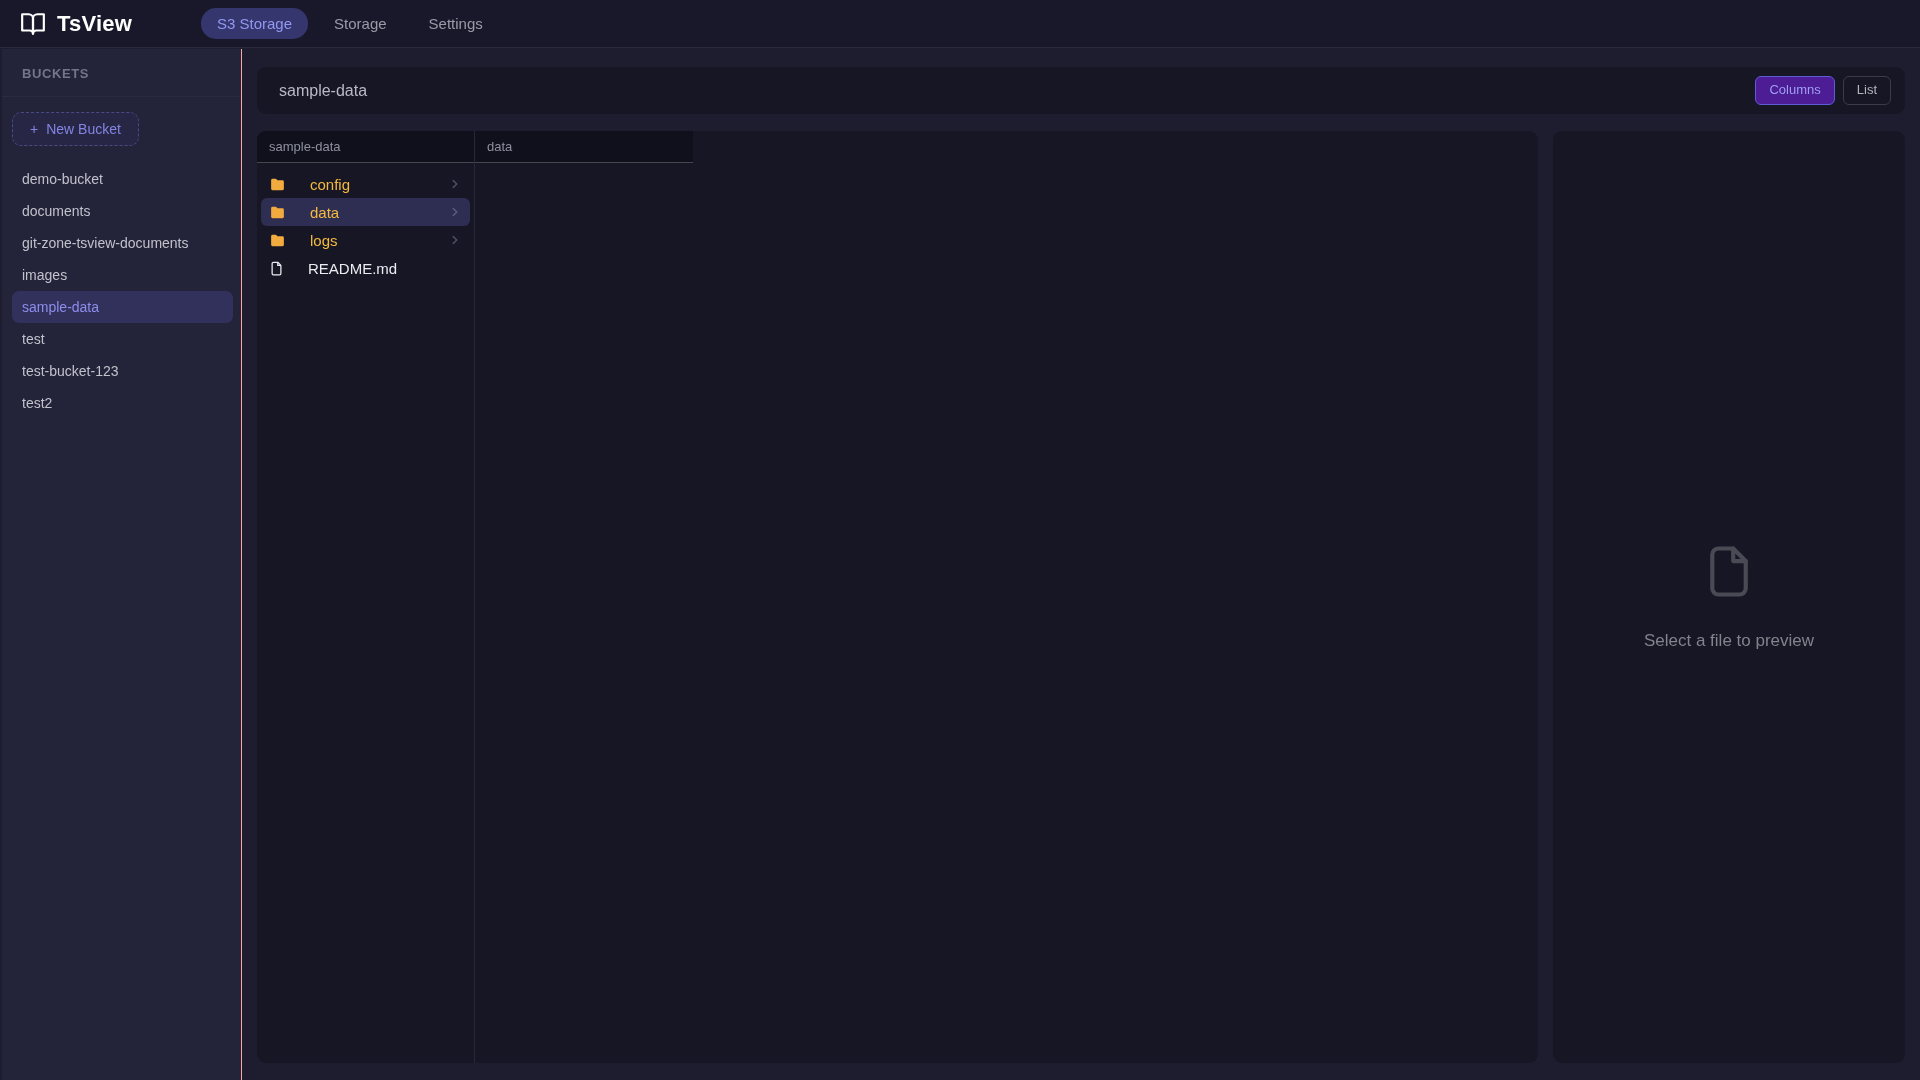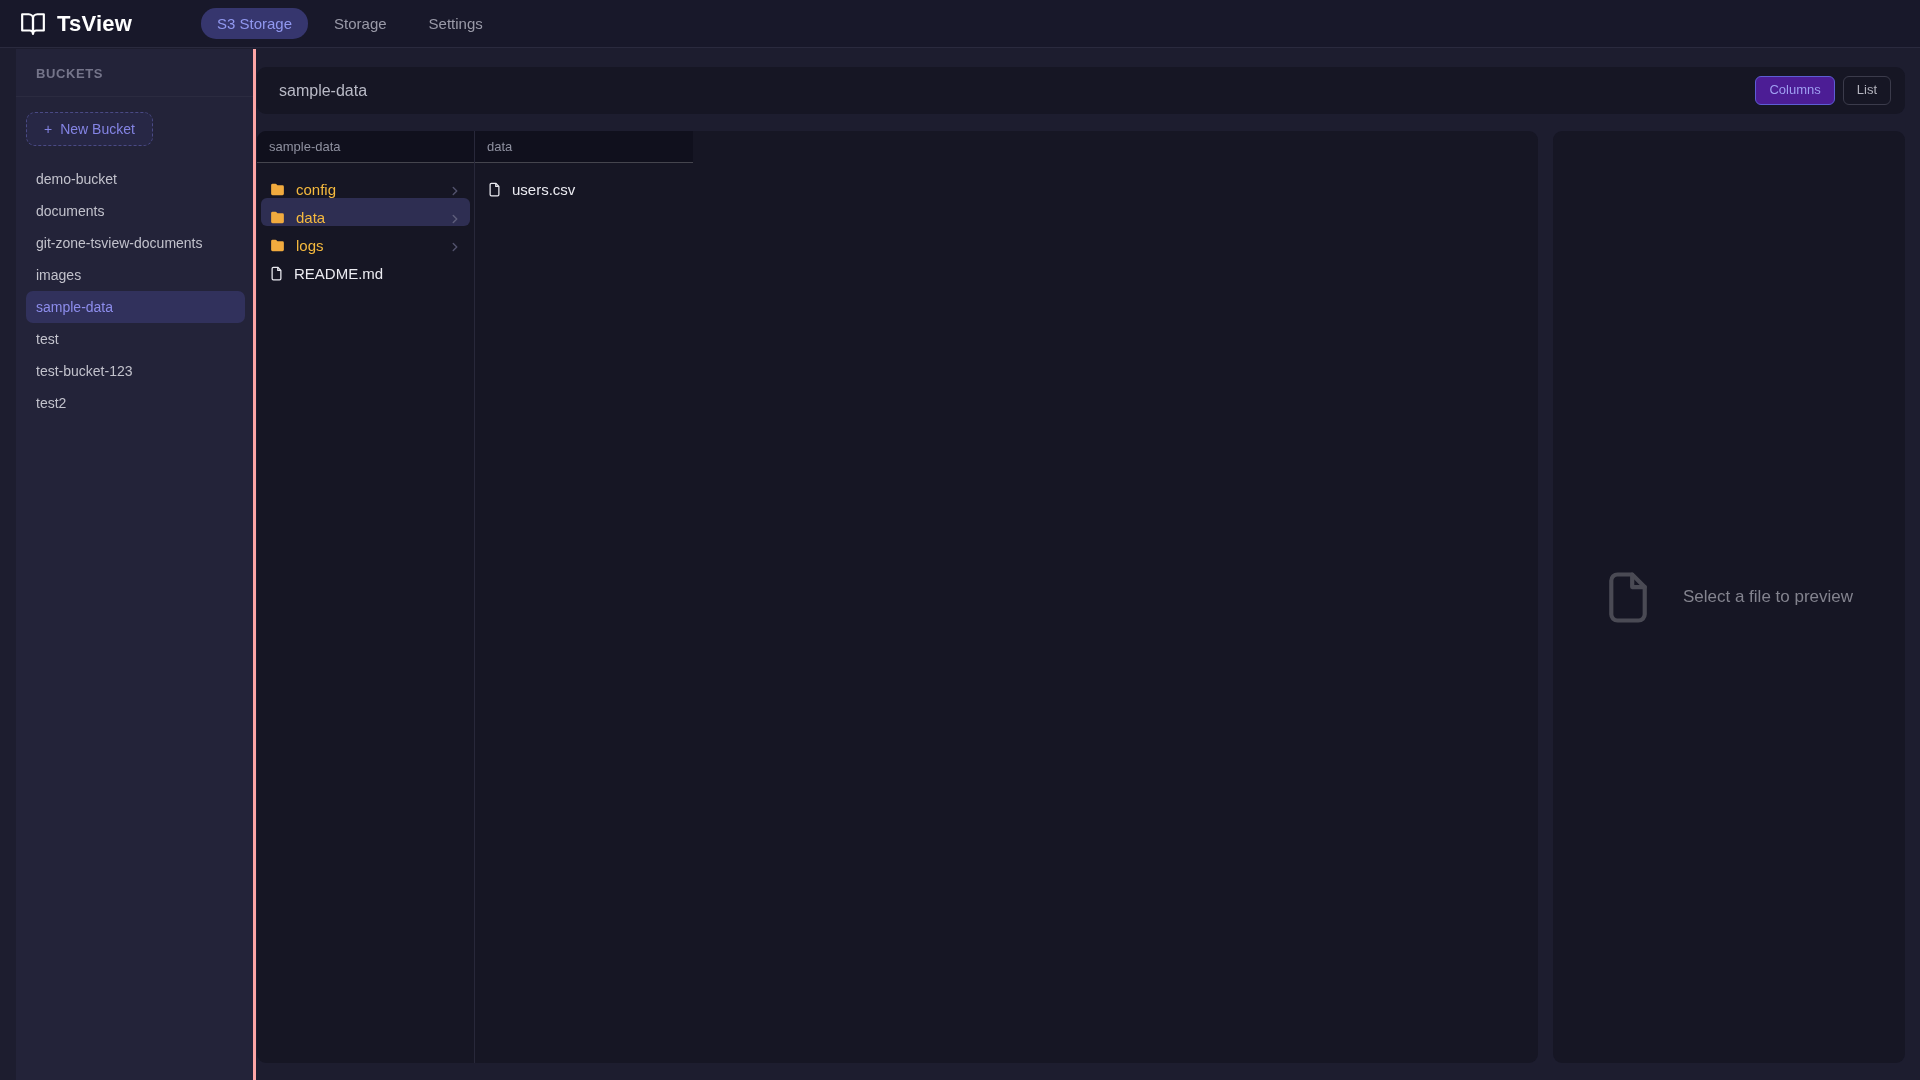--- a/index.html
+++ b/index.html
@@ -26,23 +26,23 @@
   .tabs { display: flex; gap: 10px; margin-left: 36px; }
   .tab {
     background: transparent; border: none; cursor: pointer;
     color: #9a9aa8; font-size: 15px; font-family: inherit;
     padding: 8px 16px; border-radius: 15px; line-height: 1;
   }
   .tab.active { background: #36366e; color: #9198f0; }
 
   
   .sidebar {
-    position: absolute; top: 49px; left: 16px; bottom: 0; width: 240px;
+    position: absolute; top: 49px; left: 2px; bottom: 0; width: 240px;
     background: #232339;
-    border-right: 3px solid #fca5a5;
+    border-right: 1px solid #fca5a5;
   }
   .section-title {
     padding: 17px 20px 15px;
     font-size: 13px; font-weight: bold; letter-spacing: .6px;
     color: #75758a;
     border-bottom: 1px solid #2b2b40;
   }
   .new-bucket {
     margin: 15px 0 0 10px;
     display: flex; align-items: center; gap: 8px;
@@ -87,34 +87,34 @@
   .col.bordered { border-right: 1px solid #28283a; }
   .col-header {
     height: 32px; line-height: 31px;
     background: #10101d;
     border-bottom: 1px solid #45454e;
     padding: 0 12px;
     font-size: 13px; color: #8f91a0;
   }
   .col-items { padding: 7px 4px; }
   .row {
-    height: 28px; display: flex; align-items: flex-end; gap: 10px;
+    height: 28px; display: flex; align-items: center; gap: 24px;
     padding: 0 8px; border-radius: 6px; cursor: pointer; font-size: 15px;
   }
   .row.selected { background: #2e2e52; }
   .row.folder .label { color: #f6ba3e; }
   .row.file .label { color: #ebebf1; }
   .row .icon { display: flex; align-items: center; }
   .chevron { margin-left: auto; display: flex; align-items: center; }
 
   
   .preview {
     position: absolute; left: 1553px; top: 131px; width: 352px; height: 932px;
     background: #161624; border-radius: 9px;
-    display: flex; flex-direction: row; align-items: center; justify-content: center;
+    display: flex; flex-direction: column; align-items: center; justify-content: center;
     gap: 32px;
   }
   .preview-text { font-size: 17px; color: #83838e; }
 </style>
 </head>
 <body>
 
 <header class="topbar">
   <div class="logo">
     <span style="display:flex">
@@ -214,33 +214,20 @@
           </svg>
         </span>
         <span class="label">README.md</span>
       </div>
 
     </div>
   </div>
 
   <div class="col">
     <div class="col-header">data</div>
-    <div class="col-items">
-
-      <div class="row file">
-        <span class="icon">
-          <svg width="15" height="17" viewBox="0 0 24 24" fill="none" stroke="#ebebf1" stroke-width="2" stroke-linejoin="round">
-            <path d="M14 2H7a2 2 0 0 0-2 2v16a2 2 0 0 0 2 2h10a2 2 0 0 0 2-2V7z"></path>
-            <path d="M14 2v5h5"></path>
-          </svg>
-        </span>
-        <span class="label">users.csv</span>
-      </div>
-
-    </div>
   </div>
 
 </section>
 
 <section class="preview">
   <span style="display:flex">
     <svg width="46" height="55" viewBox="0 0 22 26" fill="none" stroke="#4a4a54" stroke-width="2" stroke-linecap="round" stroke-linejoin="round">
       <path d="M13 2H6a3 3 0 0 0-3 3v16a3 3 0 0 0 3 3h10a3 3 0 0 0 3-3V8z"></path>
       <path d="M13 2v6h6"></path>
     </svg>

